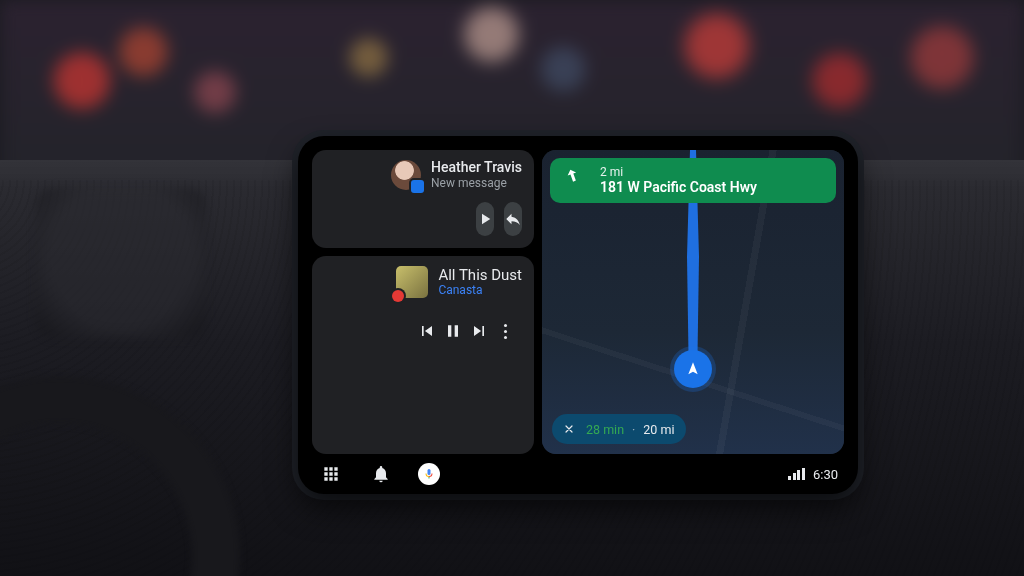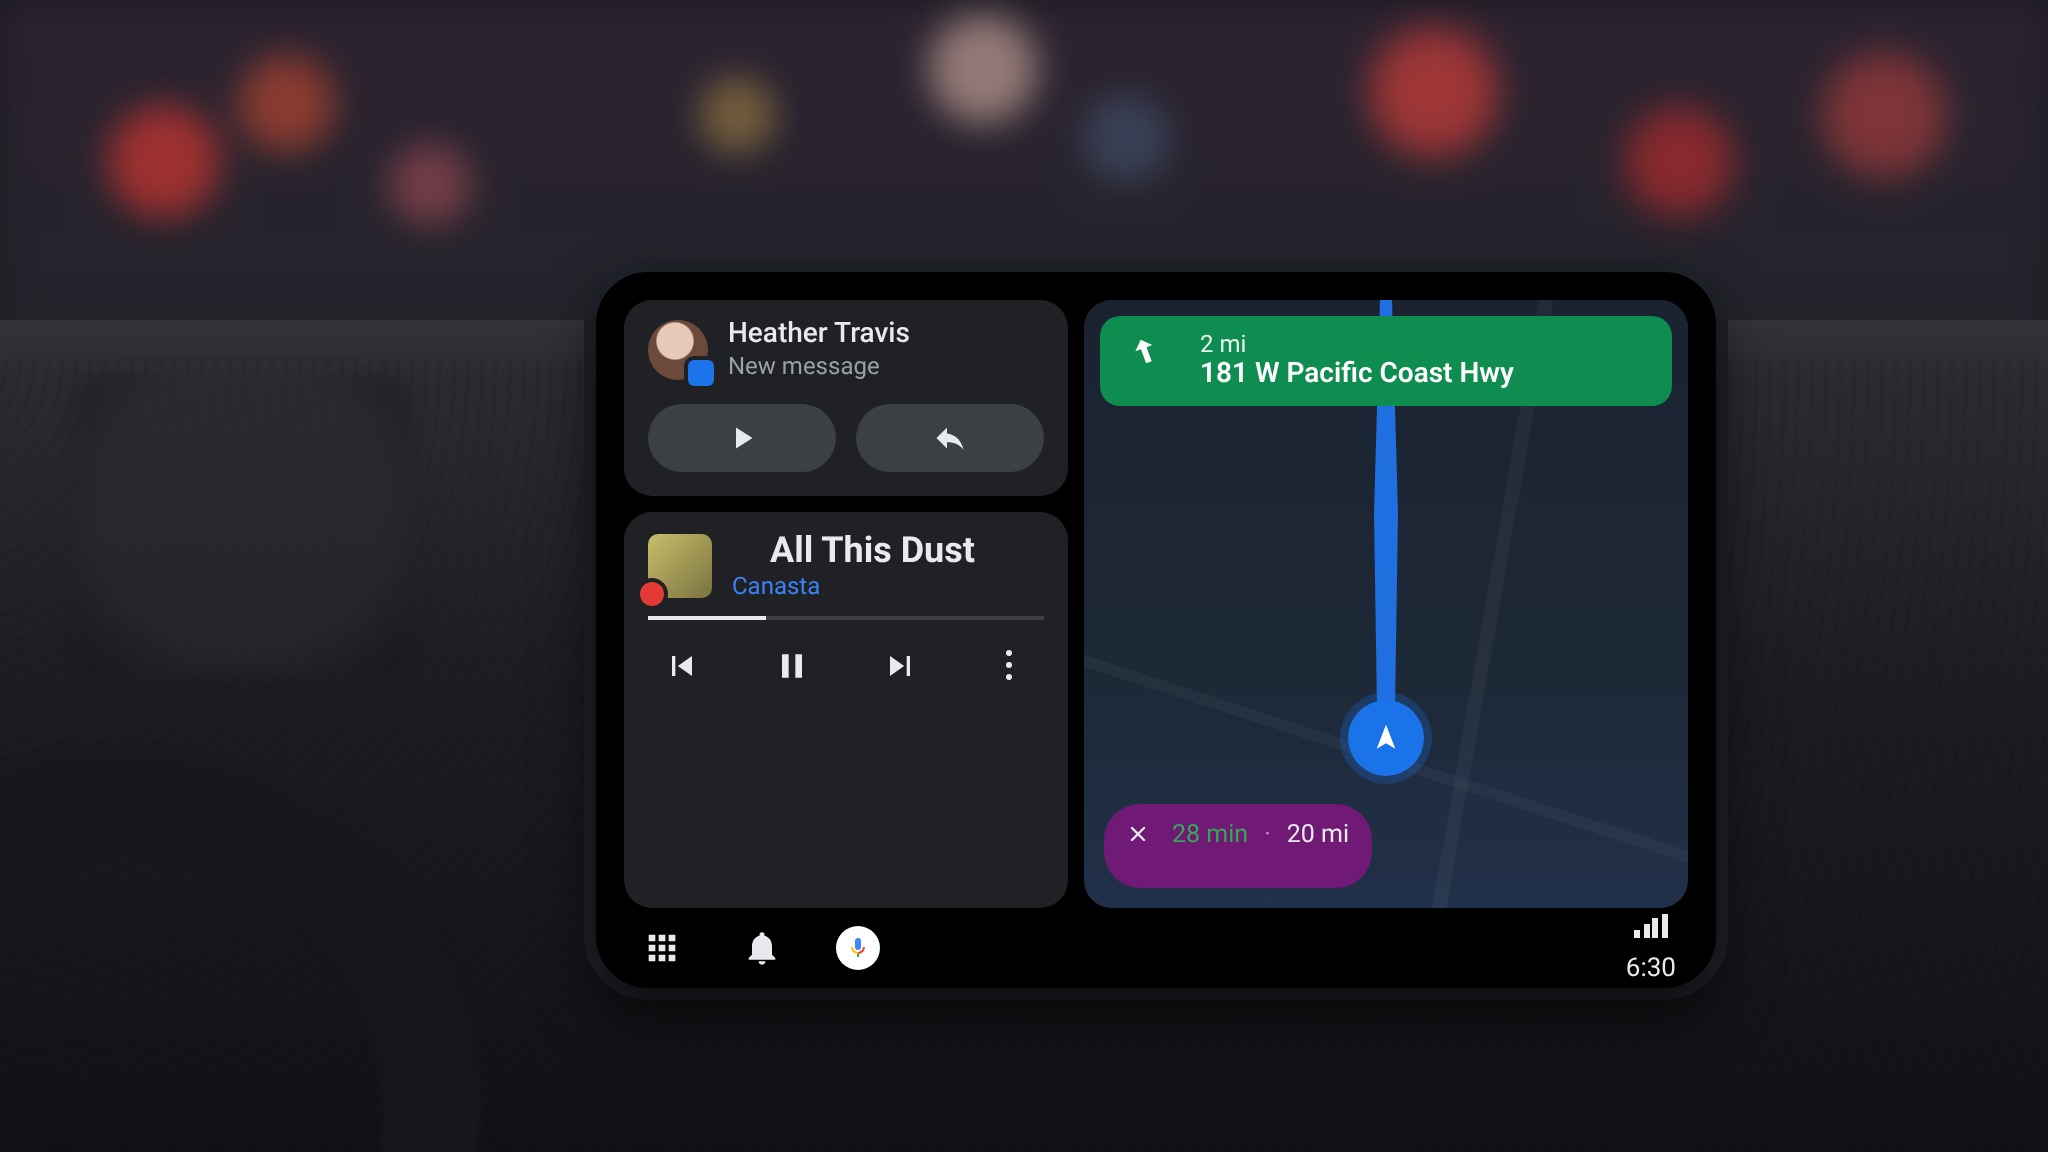--- a/index.html
+++ b/index.html
@@ -61,21 +61,21 @@
   box-shadow: 0 14px 30px rgba(0,0,0,.65), 0 0 0 6px #20232a;
   padding: 14px 14px 0 14px;
   display: flex; flex-direction: column;
 }
 .panels { flex: 1; display: flex; gap: 8px; min-height: 0; }
 
 
 .col-left { width: 222px; display: flex; flex-direction: column; gap: 8px; }
 .card {
   background: #202124; border-radius: 14px; color: #e8eaed;
-  display: flex; flex-direction: column; overflow: hidden;
+  display: flex; flex-direction: column; overflow: hidden; align-items: flex-end;
 }
 .msg-card { padding: 10px 12px 12px; }
 .msg-head { display: flex; align-items: center; gap: 10px; }
 .avatar {
   width: 30px; height: 30px; border-radius: 50%;
   background: radial-gradient(circle at 45% 35%, #e8c9b8 0 35%, #6b4a3b 38% 100%);
   position: relative; flex: none;
 }
 .avatar::after{
   content:""; position:absolute; right:-3px; bottom:-3px;
@@ -95,21 +95,21 @@
 .music-head { display:flex; align-items:center; gap:10px; padding:10px 12px 8px; }
 .album {
   width:32px; height:32px; border-radius:5px; flex:none; position:relative;
   background: linear-gradient(135deg,#c8bf6b,#7a7240);
 }
 .album::after{
   content:""; position:absolute; left:-4px; bottom:-4px;
   width:12px; height:12px; border-radius:50%; background:#e53935;
   box-shadow:0 0 0 2px #202124;
 }
-.track-title { font-size:18px; font-weight:700; line-height:1.1;margin-left:19px; }
+.track-title { font-size:15px; font-weight:400; line-height:1.1; }
 .track-artist{ font-size:12px; color:#3b82f6; }
 .progress { height:2px; background:#3c4043; margin:0 12px; }
 .progress>div{ height:100%; background:#e8eaed; }
 .music-ctrls{
   display:flex; align-items:center; justify-content:space-between;
   padding:10px 16px 12px;
 }
 .music-ctrls .btn{ width:26px; height:26px; display:flex; align-items:center; justify-content:center; cursor:pointer;}
 .music-ctrls svg{ width:20px; height:20px; fill:#e8eaed; }
 .dots{ display:flex; flex-direction:column; gap:3px; }
@@ -145,43 +145,43 @@
   position:absolute; left:8px; right:8px; top:8px;
   background:#0f8c4f; border-radius:10px; color:#fff;
   padding:7px 10px 8px; display:flex; gap:18px;
 }
 .dir-banner .arrow{width:22px;flex:none;display:flex;align-items:flex-start;justify-content:center;padding-top:2px;}
 .dir-banner .arrow svg{width:18px;height:18px;fill:#fff}
 .dir-dist{font-size:12px;opacity:.9}
 .dir-road{font-size:14px;font-weight:600;line-height:1.15}
 .eta{
   position:absolute; left:10px; bottom:10px;
-  background:#701a75; border-radius:18px;
-  padding:6px 12px 18px 8px; display:flex; align-items:center; gap:8px;
+  background:#0c4a6e; border-radius:18px;
+  padding:6px 12px 6px 8px; display:flex; align-items:center; gap:8px;
   color:#e8eaed; font-size:12.5px;
 }
 .eta .x{width:18px;height:18px;border-radius:50%;display:flex;align-items:center;justify-content:center;}
 .eta .x svg{width:12px;height:12px;fill:#e8eaed}
 .eta .dur{color:#34a853}
 .eta .sep{opacity:.6}
 
 
 .nav{
   height:40px; display:flex; align-items:center; justify-content:space-between;
   padding:0 6px; color:#e8eaed;
 }
 .nav-left{display:flex; gap:24px; align-items:center;}
 .nav-left .nbtn{width:26px;height:26px;display:flex;align-items:center;justify-content:center;cursor:pointer;}
 .nav-left svg{width:20px;height:20px;fill:#e8eaed}
 .mic-dot{
   width:22px;height:22px;border-radius:50%;background:#fff;
   display:flex;align-items:center;justify-content:center;cursor:pointer;
 }
 .mic-dot svg{width:12px;height:12px;}
-.nav-right{display:flex;align-items:center;gap:8px;font-size:13px;flex-direction:column;}
+.nav-right{display:flex;align-items:center;gap:8px;font-size:13px;}
 .signal{display:flex;align-items:flex-end;gap:1.5px;height:12px;}
 .signal span{width:3px;background:#e8eaed}
 .signal span:nth-child(1){height:4px}
 .signal span:nth-child(2){height:7px}
 .signal span:nth-child(3){height:10px}
 .signal span:nth-child(4){height:12px}
 </style>
 </head>
 <body>
 

